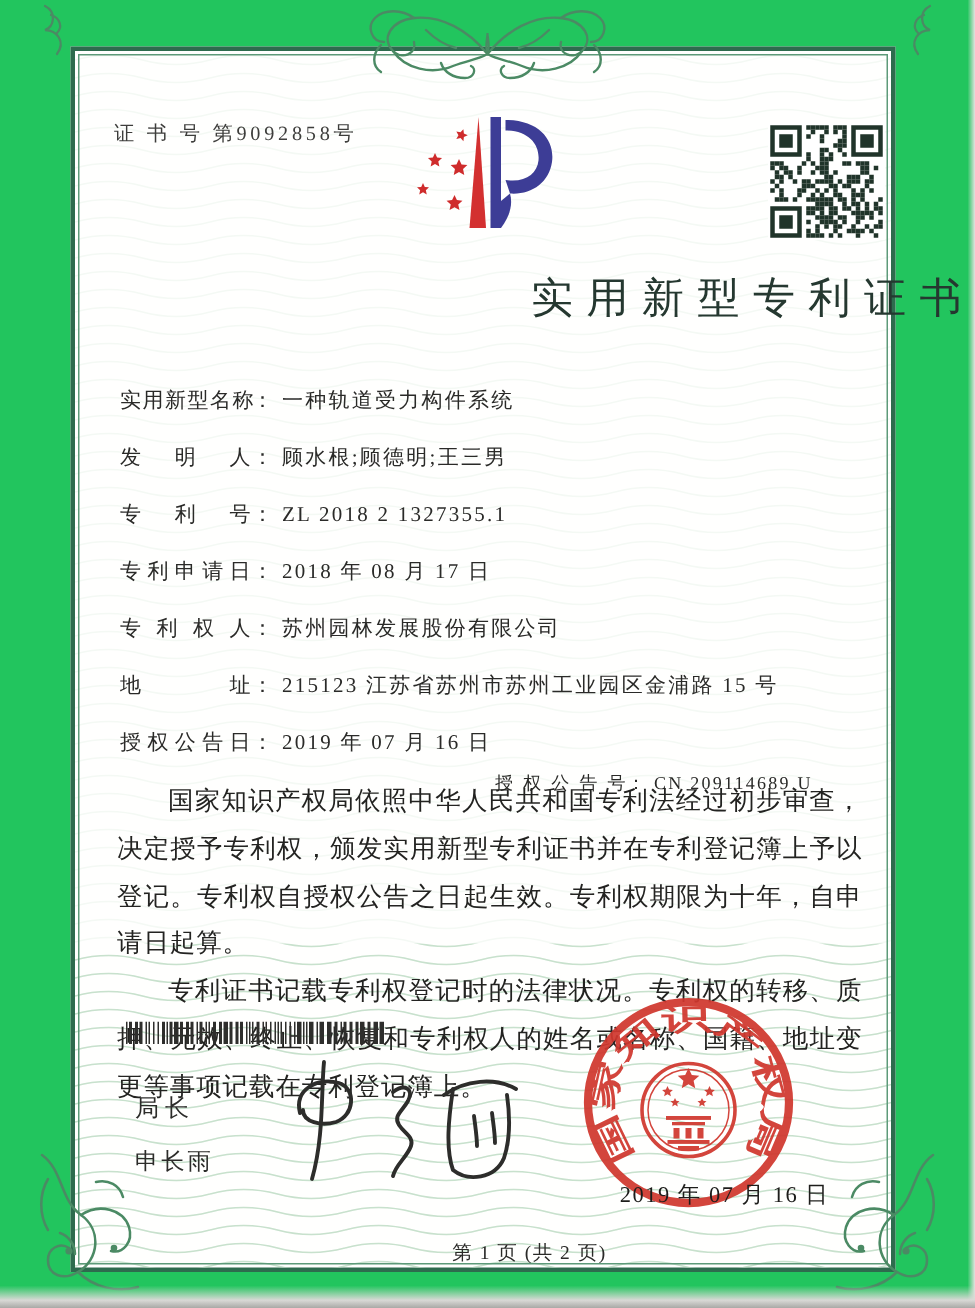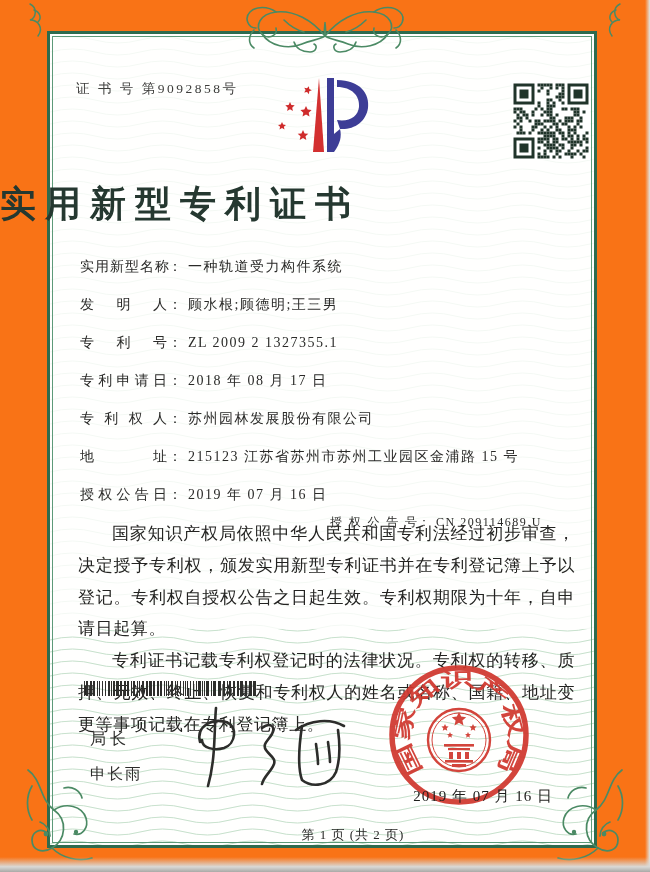--- a/index.html
+++ b/index.html
@@ -1,28 +1,28 @@
 <!DOCTYPE html>
 <html><head>
 <meta charset="utf-8">
 <style>
   html,body{margin:0;padding:0;background:#ffffff;}
-  #page{position:relative;width:650px;height:872px;background:#f97316;overflow:hidden;
+  #page{position:relative;width:650px;height:872px;background:#22c55e;overflow:hidden;
         font-family:"Liberation Serif","DejaVu Serif",serif;color:#262626;}
   
   #frame{position:absolute;left:47px;top:31px;width:544px;height:811px;
          border:3px solid #2e6b4e;background:#fffffe;}
   #frame .innerline{position:absolute;inset:2px;border:1px solid #5d9a79;pointer-events:none;}
   #wavebg{position:absolute;inset:0;width:100%;height:100%;}
   
   .certnum{position:absolute;left:76px;top:80px;font-size:13.5px;letter-spacing:2.5px;color:#3d3d3b;}
   #logo{position:absolute;left:270px;top:74px;}
   #qr{position:absolute;left:512px;top:82px;background:#ffffff;}
-  .title{position:absolute;left:0;top:180px;width:100%;text-align:left;
-         font-size:36px;font-weight:700;letter-spacing:9px;color:#253830;}
+  .title{position:absolute;left:0;top:180px;width:100%;text-align:right;
+         font-size:28px;font-weight:400;letter-spacing:9px;color:#253830;}
   
   .frow{position:absolute;left:80px;font-size:14px;white-space:nowrap;color:#2a2a28;}
   .flabel{display:inline-block;width:88px;text-align:justify;text-align-last:justify;letter-spacing:1px;}
   .fcolon{display:inline-block;margin-right:6px;}
   .fvalue{letter-spacing:1.5px;}
   .frow2{position:absolute;left:330px;font-size:12px;white-space:nowrap;color:#2a2a28;margin-top:28px;}
   
   .paras{position:absolute;left:78px;top:518px;width:497px;}
   .paras p{margin:0;text-indent:2em;font-size:17px;line-height:1.87;
            text-align:justify;color:#232321;letter-spacing:0.6px;}
@@ -358,21 +358,21 @@
 
   <div class="title">实用新型专利证书</div>
 
   <div class="frow" style="top:258px">
     <span class="flabel">实用新型名称</span><span class="fcolon">：</span><span class="fvalue">一种轨道受力构件系统</span>
   </div>
   <div class="frow" style="top:296px">
     <span class="flabel">发明人</span><span class="fcolon">：</span><span class="fvalue">顾水根;顾德明;王三男</span>
   </div>
   <div class="frow" style="top:334px">
-    <span class="flabel">专利号</span><span class="fcolon">：</span><span class="fvalue">ZL 2009 2 1327355.1</span>
+    <span class="flabel">专利号</span><span class="fcolon">：</span><span class="fvalue">ZL 2018 2 1327355.1</span>
   </div>
   <div class="frow" style="top:372px">
     <span class="flabel">专利申请日</span><span class="fcolon">：</span><span class="fvalue">2018 年 08 月 17 日</span>
   </div>
   <div class="frow" style="top:410px">
     <span class="flabel">专利权人</span><span class="fcolon">：</span><span class="fvalue">苏州园林发展股份有限公司</span>
   </div>
   <div class="frow" style="top:448px">
     <span class="flabel">地址</span><span class="fcolon">：</span><span class="fvalue">215123 江苏省苏州市苏州工业园区金浦路 15 号</span>
   </div>

